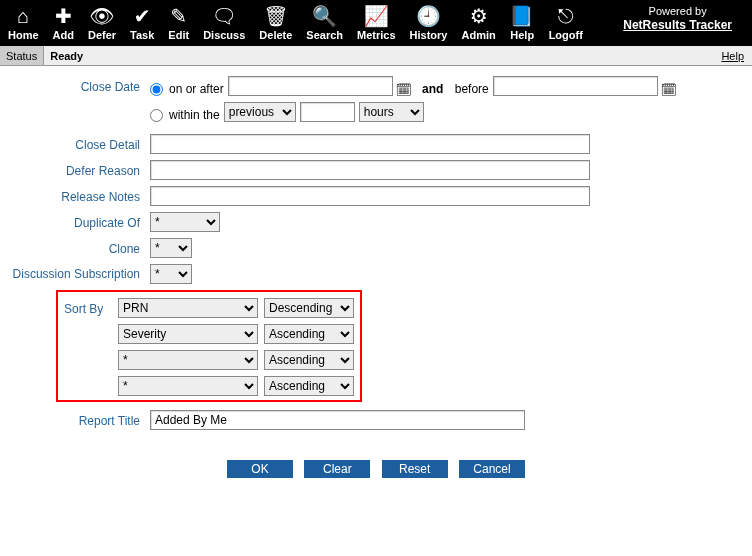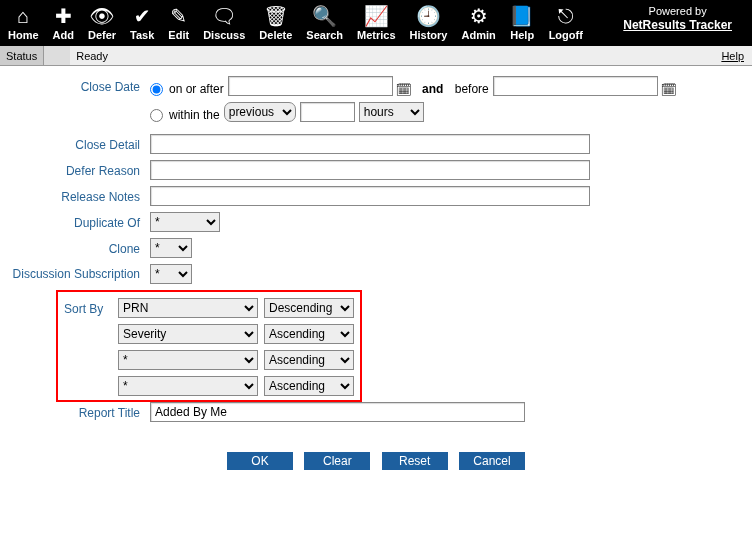--- a/index.html
+++ b/index.html
@@ -9,42 +9,42 @@
 .toolbar { background: #000; height: 46px; display: flex; align-items: center; padding: 0 8px; position: relative; }
 .tool-item { color: #fff; text-align: center; margin-right: 14px; cursor: pointer; }
 .tool-item .icon { font-size: 20px; height: 22px; display: flex; align-items: center; justify-content: center; }
 .tool-item .label { font-size: 11px; font-weight: bold; margin-top: 2px; }
 .powered { position: absolute; right: 20px; top: 4px; color: #fff; font-size: 11px; text-align: center; line-height: 14px; }
 .powered .link { text-decoration: underline; font-weight: bold; font-size: 12px; }
 
 
 .statusbar { background: #ddd; border-bottom: 1px solid #999; height: 20px; display: flex; align-items: stretch; font-size: 11px; }
 .status-cell { padding: 2px 6px; border-right: 1px solid #999; background: #ccc; display: flex; align-items: center; }
-.status-val { padding: 2px 6px; background: #eee; font-weight: normal; flex: 0 0 auto; display: flex; align-items: center; margin-left: 26px; }
+.status-val { padding: 2px 6px; background: #eee; font-weight: bold; flex: 0 0 auto; display: flex; align-items: center; }
 .status-spacer { flex: 1; background: #eee; }
 .help-link { padding: 2px 8px; text-decoration: underline; background: #eee; display: flex; align-items: center; cursor: pointer; }
 
 
 .content { position: relative; height: 490px; overflow-y: scroll; padding-top: 10px; }
 .form-row { display: flex; align-items: flex-start; margin-bottom: 6px; }
 .form-label { width: 150px; text-align: right; padding-right: 10px; color: #2a6496; font-size: 12px; padding-top: 4px; }
 .form-control { flex: 1; display: flex; flex-wrap: wrap; gap: 4px; align-items: center; }
 
 input[type=text] { border: 1px solid #888; box-shadow: inset 1px 1px 1px rgba(0,0,0,.15); height: 20px; padding: 1px 4px; font-size: 12px; }
 input[type=text].wide { width: 440px; }
 input[type=text].date { width: 165px; }
 input[type=text].num { width: 55px; }
 input[type=text].title { width: 375px; }
 
 select { border: 1px solid #888; background: #eee; height: 20px; font-size: 12px; }
 select.sm { width: 70px; }
 select.field { width: 140px; }
 select.dir { width: 90px; }
 select.dateunit { width: 65px; }
-select.prev { width: 72px; border-radius: 7px; }
+select.prev { width: 72px; }
 
 .cal-icon { width: 14px; height: 14px; display: inline-flex; align-items: center; justify-content: center; font-size: 13px; cursor: pointer; }
 
 .radio-row { display: flex; align-items: flex-end; gap: 4px; margin-bottom: 6px; }
 .radio-row input[type=radio] { margin-right: 2px; }
 
 .highlight-box { border: 2px solid red; padding: 6px 6px 4px 6px; margin-left: 56px; margin-right: 338px; display: inline-block; }
 .highlight-box .form-label { width: 54px; display: flex; align-items: center; height: 100%; }
 .sort-rows { display: flex; flex-direction: column; gap: 6px; }
 .sort-row { display: flex; gap: 6px; }
@@ -222,21 +222,21 @@
           </div>
           <div class="sort-row">
             <select class="field"><option>*</option></select>
             <select class="dir"><option>Ascending</option></select>
           </div>
         </div>
     </div>
   </div>
 
   
-  <div class="form-row" style="margin-top:0">
+  <div class="form-row" style="margin-top:8px">
     <div class="form-label">Report Title</div>
     <div class="form-control">
         <input type="text" class="title" value="Added By Me" style="">
       </div>
   </div>
 
   
   <div class="buttons">
     <button class="btn">OK</button>
     <button class="btn">Clear</button>

